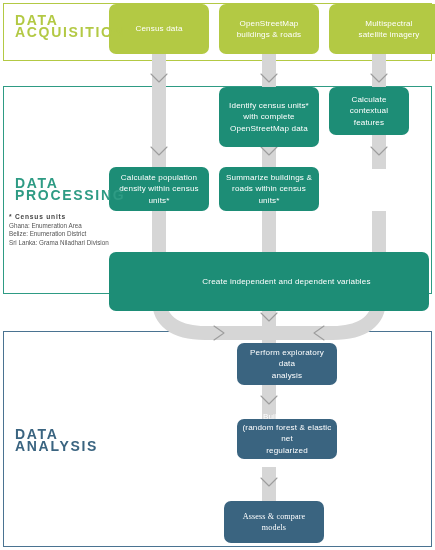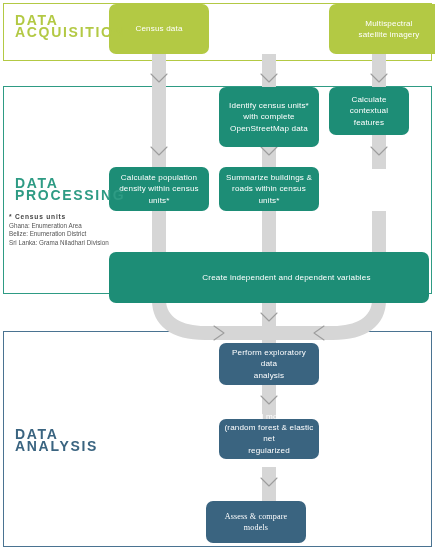--- a/index.html
+++ b/index.html
@@ -93,21 +93,21 @@
     justify-content: center;
     text-align: center;
     color: #ffffff;
     border-radius: 7px;
     z-index: 4;
     padding: 2px 5px;
     white-space: pre-line;
   }
   .node.green { background: #b3c944; }
   .node.teal  { background: #1d8d76; }
-  .node.navy  { background: #3a6480; }
+  .node.navy  { background: #3a6480; margin-left: 18px; }
 
   .node .node-text {
     font-size: 8.1px;
     line-height: 11.2px;
     letter-spacing: 0.15px;
   }
 
   
   #node-census-data        { left: 109px; top: 4px;  width: 100px; height: 50px; }
   #node-osm-buildings      { left: 219px; top: 4px;  width: 100px; height: 50px; }
@@ -116,21 +116,21 @@
   
   #node-identify-units     { left: 219px; top: 87px; width: 100px; height: 60px; }
   #node-contextual         { left: 329px; top: 87px; width: 80px; height: 48px; }
 
   
   #node-pop-density        { left: 109px; top: 167px; width: 100px; height: 44px; }
   #node-summarize-buildings{ left: 219px; top: 167px; width: 100px; height: 44px; justify-content: center; }
   #node-zonal-stats        { left: 329px; top: 167px; width: 100px; height: 44px; }
 
   
-  #node-create-variables   { left: 109px; top: 252px; width: 320px; height: 51px; padding-left: 40px; }
+  #node-create-variables   { left: 109px; top: 252px; width: 320px; height: 59px; padding-left: 40px; }
 
   
   #node-exploratory        { left: 219px; top: 343px; width: 100px; height: 42px; }
   #node-build-models       { left: 219px; top: 419px; width: 100px; height: 40px; }
   #node-assess-compare     { left: 206px; top: 501px; width: 100px; height: 42px; font-family: Liberation Serif, serif; }
 </style>
 </head>
 <body>
 
 <div id="canvas">
@@ -195,20 +195,24 @@
   <div id="footnote">
     <div class="fn-title">* Census units</div>
     <div class="fn-line">Ghana: Enumeration Area</div>
     <div class="fn-line">Belize: Enumeration District</div>
     <div class="fn-line">Sri Lanka: Grama Niladhari Division</div>
   </div>
 
   <div class="node green" id="node-census-data">
     <span class="node-text">Census data</span>
   </div>
+  <div class="node green" id="node-osm-buildings">
+    <span class="node-text">OpenStreetMap
+buildings &amp; roads</span>
+  </div>
   <div class="node green" id="node-multispectral">
     <span class="node-text">Multispectral
 satellite imagery</span>
   </div>
 
   <div class="node teal" id="node-identify-units">
     <span class="node-text">Identify census units*
 with complete
 OpenStreetMap data</span>
   </div>

